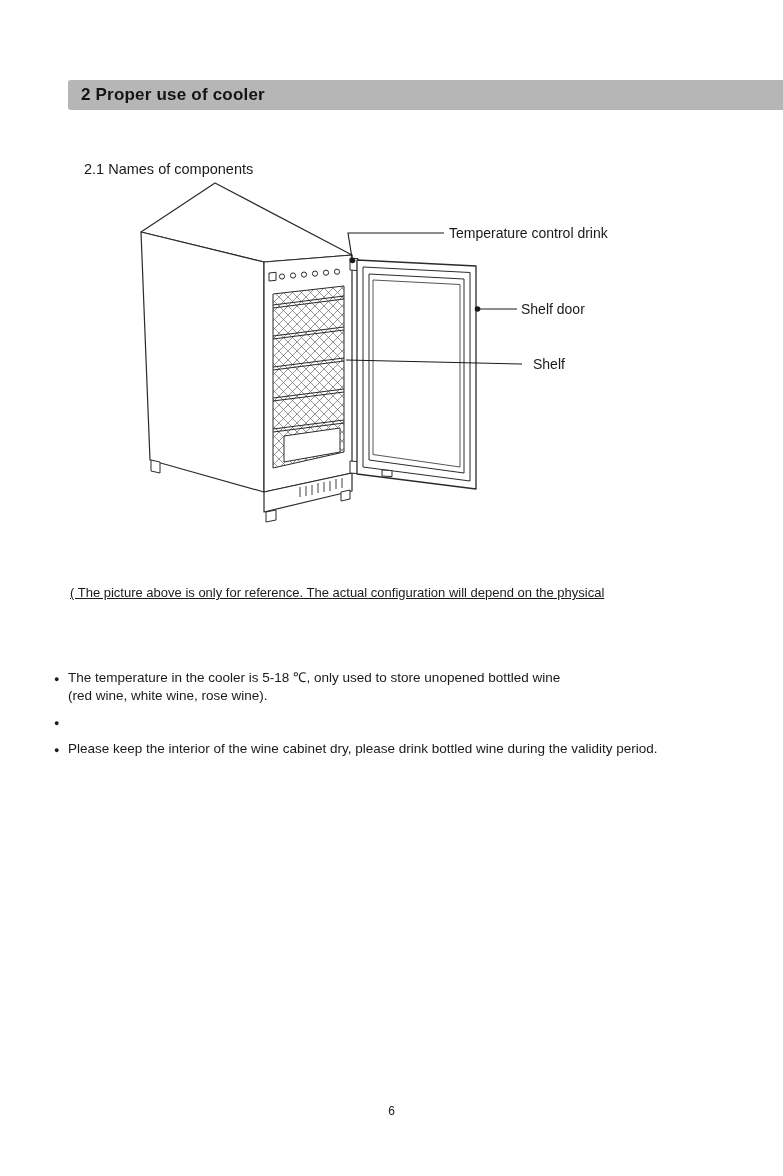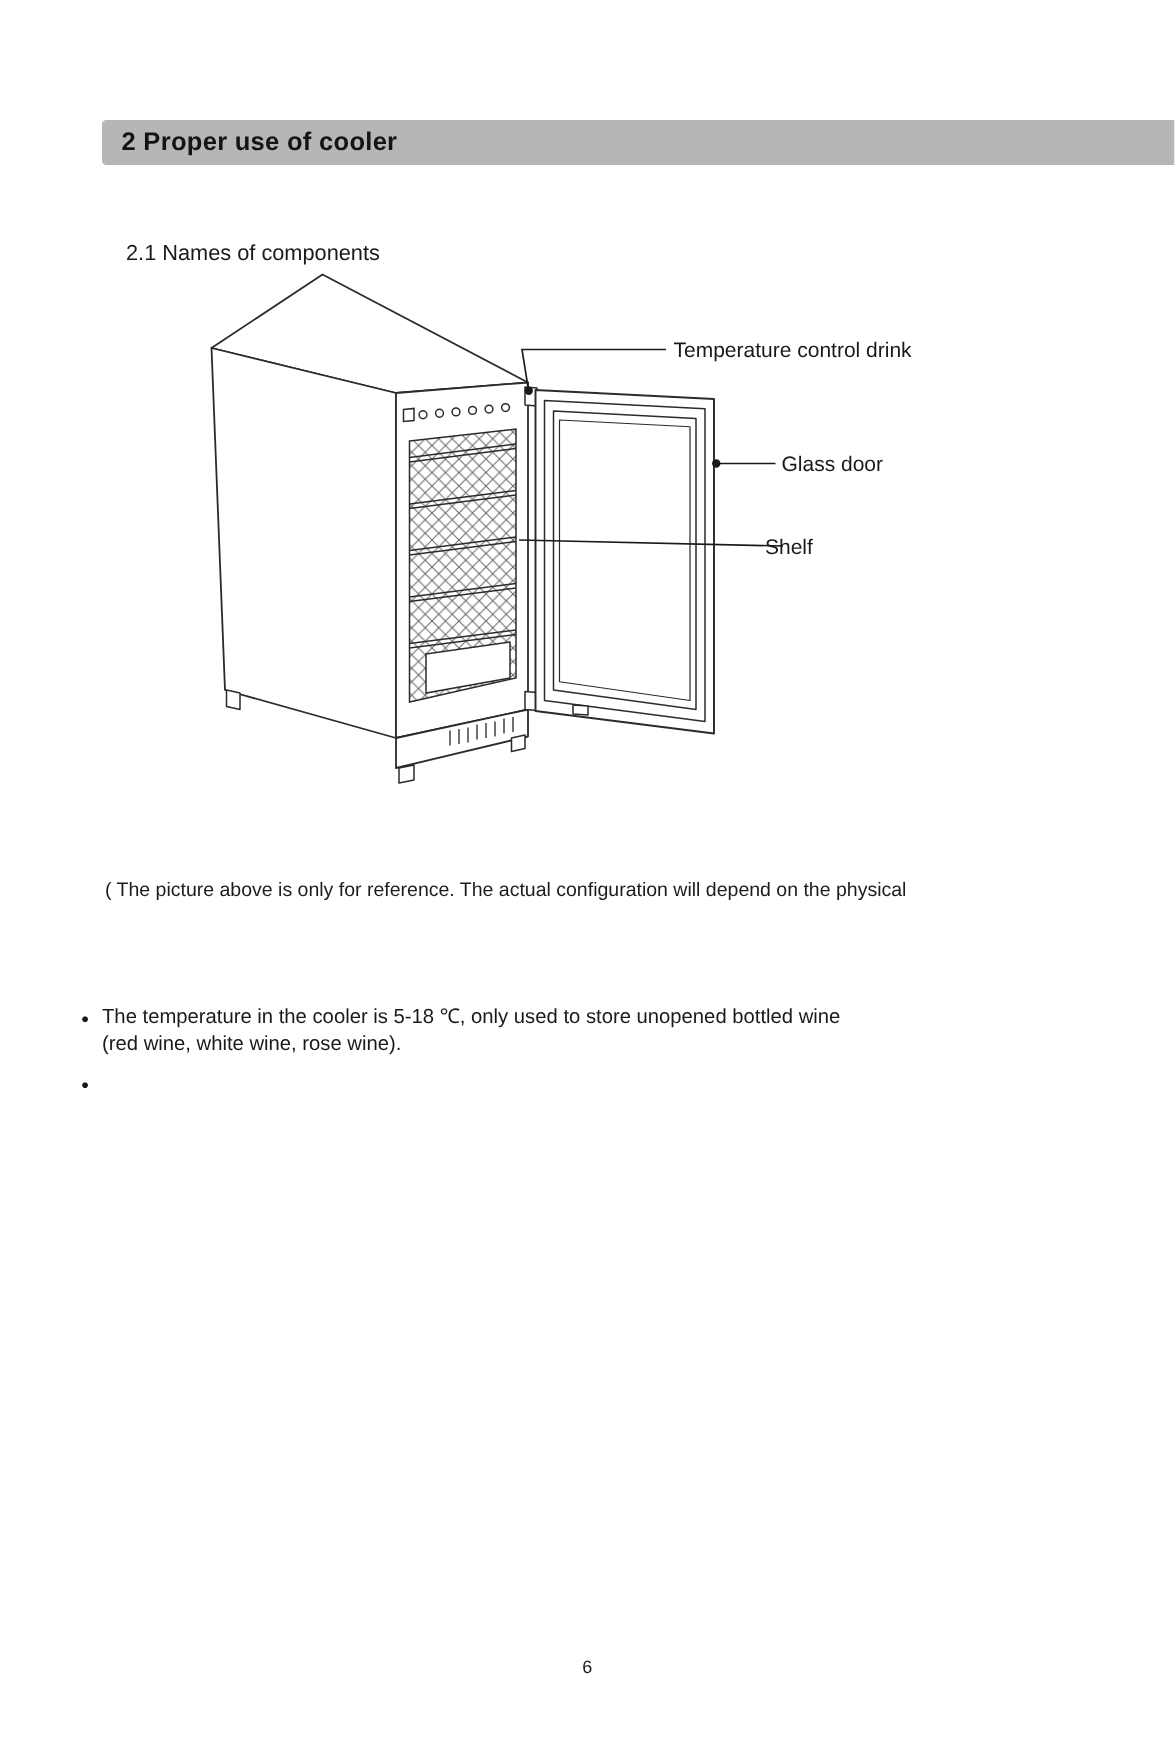--- a/index.html
+++ b/index.html
@@ -12,22 +12,22 @@
     background:#b6b6b6; border-radius:3px; display:flex; align-items:center;
   }
   .section-header .title {
     font-size:17px; font-weight:bold; padding-left:13px; letter-spacing:0.2px; color:#141414;
   }
   .subsection-title { position:absolute; left:84px; top:131px; font-size:14.5px;margin-top:30px; }
   .diagram svg { position:absolute; left:0; top:0; }
   .diagram-label { position:absolute; font-size:14px; white-space:nowrap; color:#1a1a1a; }
   #lbl-tcp   { left:449px; top:225px; }
   #lbl-door  { left:521px; top:301px; }
-  #lbl-shelf { left:510px; top:356px;text-align:right; }
-  .caption { position:absolute; left:70px; top:583px; font-size:13px; line-height:19px; color:#1c1c1c; }
+  #lbl-shelf { left:533px; top:356px;text-align:right; }
+  .caption { position:absolute; left:70px; top:583px; font-size:13px; line-height:19px; color:#1c1c1c;text-decoration:underline; }
   .bullets { position:absolute; left:54px; top:669px; width:722px; font-size:13.5px; }
   .bullet-item { display:flex; margin-bottom:8px; line-height:18px; }
   .marker { width:14px; flex:0 0 14px; }
   .marker::before { content:"●"; font-size:9px; line-height:18px; }
   .page-number { position:absolute; left:0; top:1104px; width:100%; text-align:center; font-size:12px; }
 </style>
 </head>
 <body>
 
 <div class="page">
@@ -95,36 +95,40 @@
       <g stroke="#1a1a1a" fill="#1a1a1a">
         <path d="M444,233 L348,233 L352,258" fill="none" stroke-width="1.1"></path>
         <circle cx="352.5" cy="260.5" r="2.8" stroke="none"></circle>
         <path d="M517,309 L480,309" fill="none" stroke-width="1.1"></path>
         <circle cx="477.5" cy="309" r="2.8" stroke="none"></circle>
         <path d="M522,364 L346,360" fill="none" stroke-width="1.1"></path>
       </g>
     </svg>
 
     <span class="diagram-label" id="lbl-tcp">Temperature control drink</span>
-    <span class="diagram-label" id="lbl-door">Glass door</span>
+    <span class="diagram-label" id="lbl-door">Shelf door</span>
     <span class="diagram-label" id="lbl-shelf">Shelf</span>
   </div>
 
   <div class="caption">
     <div>( The picture above is only for reference. The actual configuration will depend on the physical</div>
   </div>
 
   <div class="bullets">
     <div class="bullet-item">
       <span class="marker"></span>
       <span class="btext">
         <span>The temperature in the cooler is 5-18 ℃, only used to store unopened bottled wine</span><br>
         <span>(red wine, white wine, rose wine).</span>
       </span>
     </div>
     <div class="bullet-item">
       <span class="marker"></span>
     </div>
+    <div class="bullet-item">
+      <span class="marker"></span>
+      <span class="btext">Please keep the interior of the wine cabinet dry, please drink bottled wine during the validity period.</span>
+    </div>
   </div>
 
   <div class="page-number">6</div>
 
 </div>
 
 </body></html>

